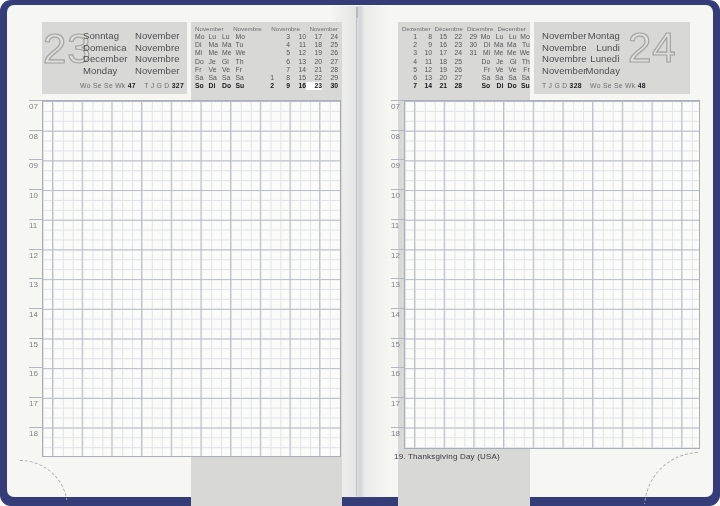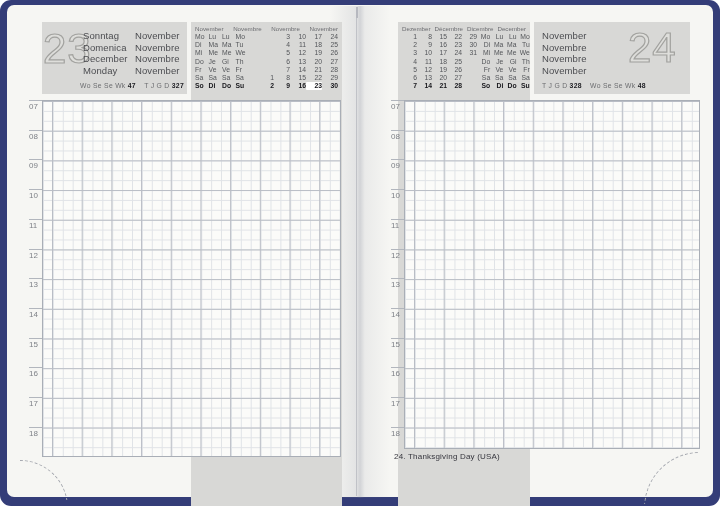--- a/index.html
+++ b/index.html
@@ -368,20 +368,26 @@
           </span>
         </div>
       </div>
     <div class="hdr-box right-day">
       <div class="col names rmn" id="right-month-names">
           <div>November</div>
           <div>Novembre</div>
           <div>Novembre</div>
           <div>November</div>
         </div>
+      <div class="col names rdn" id="right-day-names">
+          <div>Montag</div>
+          <div>Lundi</div>
+          <div>Lunedì</div>
+          <div>Monday</div>
+        </div>
       <div class="big-num big-right">24</div>
       <div class="week-line wl-left">
         <span>T J G D</span>
         <b>328</b>
         <span class="sp">Wo Se Se Wk</span>
         <b>48</b>
       </div>
     </div>
 
     <div class="grid grid-right"></div>
@@ -404,21 +410,21 @@
         <div class="hour-label" style="top:209.9px">14</div>
         <div class="hour-tick" style="top:237.6px"></div>
         <div class="hour-label" style="top:239.6px">15</div>
         <div class="hour-tick" style="top:267.3px"></div>
         <div class="hour-label" style="top:269.3px">16</div>
         <div class="hour-tick" style="top:297px"></div>
         <div class="hour-label" style="top:299px">17</div>
         <div class="hour-tick" style="top:326.7px"></div>
         <div class="hour-label" style="top:328.7px">18</div>
       </div>
-    <div class="footnote">24. Thanksgiving Day (USA)</div>
+    <div class="footnote">19. Thanksgiving Day (USA)</div>
 
     <div class="perf perf-left">
       <div class="perf-circle pc-l"></div>
     </div>
     <div class="perf perf-right">
       <div class="perf-circle pc-r"></div>
     </div>
   </div>
 </div>
 

